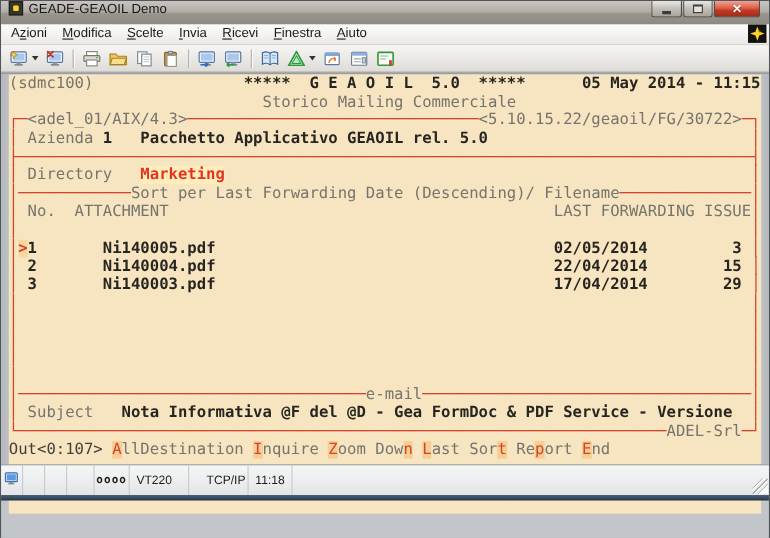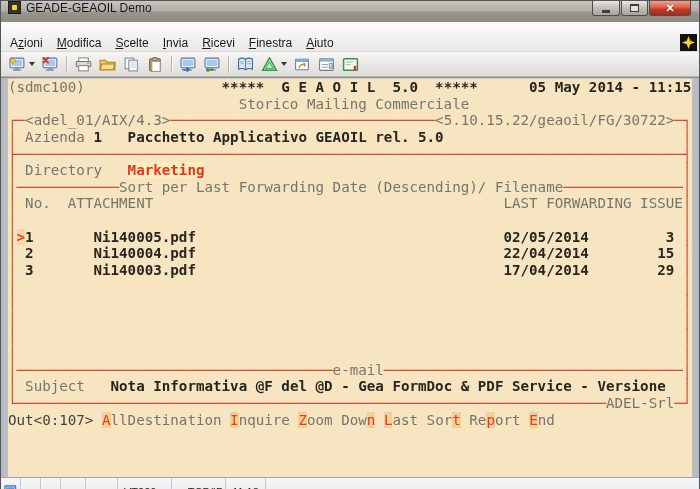--- a/index.html
+++ b/index.html
@@ -18,38 +18,38 @@
   .wbtn { height:15px; border:1px solid #4c4c4c; border-top:none; border-radius:0 0 3px 3px;
     display:flex; align-items:center; justify-content:center; margin-left:1px;
     background:linear-gradient(180deg,#e9e7e2,#c2beb7 50%,#a8a49c); }
   .wbtn.min { width:28px; } .wbtn.max { width:27px; }
   .wbtn.close { width:42px; background:linear-gradient(180deg,#f0a292,#dd5f48 45%,#c03a24 60%,#a42c17); }
   .glyph-min { width:8px; height:3px; background:#3c3c3c; margin-top:6px; }
   .glyph-max { width:9px; height:8px; border:1px solid #3c3c3c; border-top:2px solid #3c3c3c; background:#e4e2dd; }
   .glyph-close { color:#fff; font-size:11px; font-weight:bold; text-shadow:0 1px 1px #7c1d0d; }
 
   
-  .menubar { height:30px; background:linear-gradient(180deg,#fcfcfb,#ebe9e6); border-bottom:1px solid #d8d6d2;
-    display:flex; align-items:flex-end; padding:0 2px; }
+  .menubar { height:19px; background:linear-gradient(180deg,#fcfcfb,#ebe9e6); border-bottom:1px solid #d8d6d2;
+    display:flex; align-items:flex-start; padding:0 2px; }
   .menu-item { font-size:12px; color:#1a1a1a; padding:1px 7px; cursor:default; }
   .menu-item u { text-decoration:underline; }
   .menu-logo { margin-left:auto; width:17px; height:17px; line-height:0; }
 
   
   .toolbar { height:25px; background:linear-gradient(180deg,#f7f6f4,#dedcd8); border-bottom:1px solid #b9b6b1;
     display:flex; align-items:center; padding-left:4px; }
   .tbtn { width:24px; height:21px; display:flex; align-items:center; justify-content:center; border-radius:2px; }
   .tbtn svg { display:block; }
   .tbtn-wrap { display:flex; align-items:center; }
   .dd-arrow { width:0; height:0; border-left:3px solid transparent; border-right:3px solid transparent;
     border-top:4px solid #333; margin:0 3px 0 0; }
   .tsep { width:1px; height:17px; background:#b3b0ab; margin:0 4px; box-shadow:1px 0 0 #fcfcfa; }
 
   
-  .term-frame { height:400px; padding:1px 7px 0 7px; background:linear-gradient(90deg,#b4b8bd,#cdd1d5 3%,#cdd1d5 97%,#b4b8bd);
+  .term-frame { height:356px; padding:1px 7px 0 7px; background:linear-gradient(90deg,#b4b8bd,#cdd1d5 3%,#cdd1d5 97%,#b4b8bd);
     border-top:1px solid #8e8a82; }
   .terminal { width:684px; height:399px; background:#f7e4c0; overflow:hidden;
     font-family:"DejaVu Sans Mono", monospace; font-size:14.2px; }
   .trow { height:16.625px; line-height:16.625px; white-space:pre; }
   .sg  { color:#76756d; }
   .sk  { color:#26251f; font-weight:bold; }
   .sr  { color:#d2442e; }
   .shl { color:#e23420; background:#ffeebb; font-weight:bold; }
   .scur{ color:#d2442e; background:#f8d69d; font-weight:bold; }
   .sd  { color:#403f39; }

